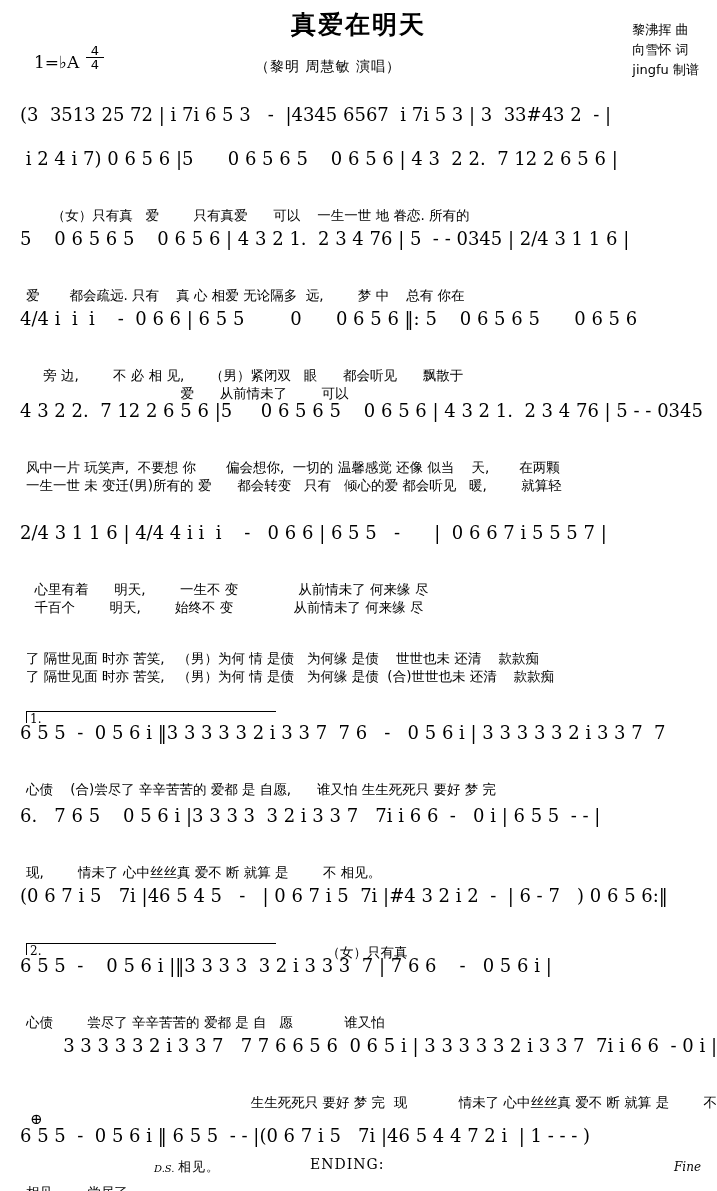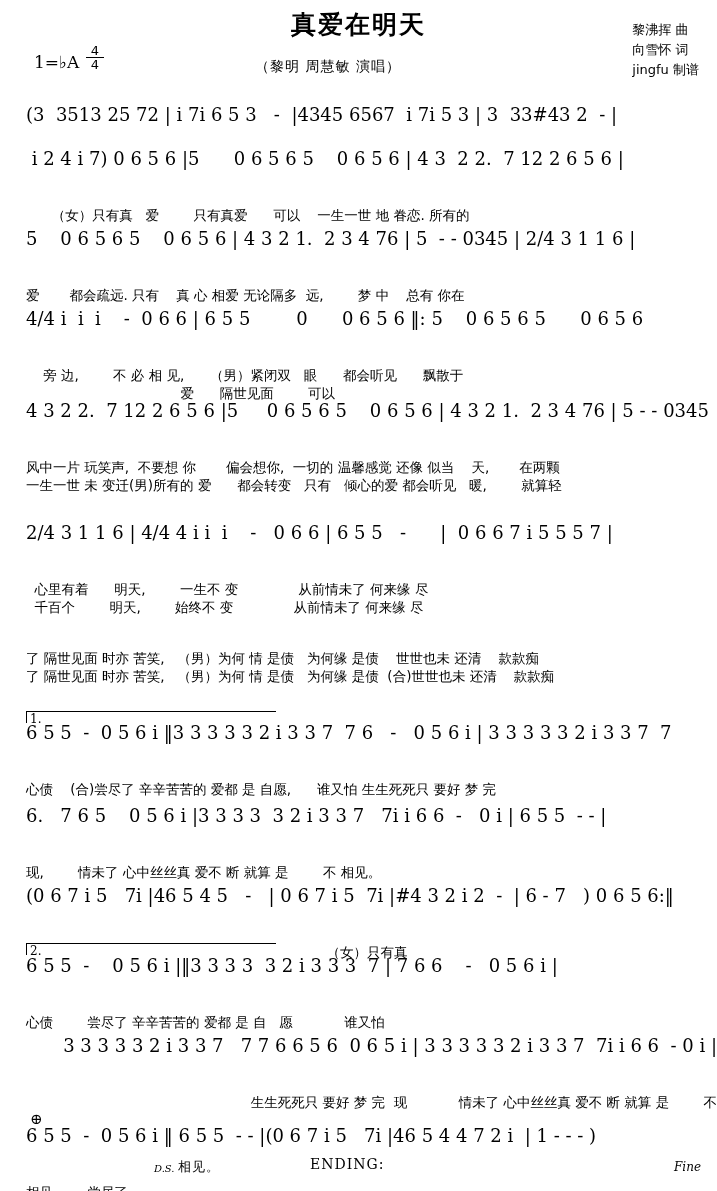--- a/index.html
+++ b/index.html
@@ -40,21 +40,21 @@
     font-size:13px;line-height:13px;text-align:center;width:18px;
   }
   .meter .num{display:block;}
   .meter .den{display:block;border-top:1.4px solid #000;}
 
   
   .sysrow{position:absolute;left:0;width:717px;}
   .notes{
     font-family:"DejaVu Serif","Liberation Serif",serif;
     font-size:18px;letter-spacing:0px;white-space:pre;
-    padding-left:26px;
+    padding-left:20px;
   }
   .lyr{
     font-size:13.5px;letter-spacing:0px;white-space:pre;
     padding-left:26px;
     font-family:"DejaVu Sans","Liberation Sans",sans-serif;
     margin-top:38px;
   }
 
   
 
@@ -112,21 +112,21 @@
   </div>
 
   <div class="sysrow" style="top:228px;">
     <div class="notes">5    0 6 5 6 5    0 6 5 6 | 4 3 2 1.  2 3 4 76 | 5  - - 0345 | 2/4 3 1 1 6 |</div>
     <div class="lyr">爱       都会疏远. 只有    真 心 相爱 无论隔多  远,        梦 中    总有 你在</div>
   </div>
 
   <div class="sysrow" style="top:308px;">
     <div class="notes">4/4 i  i  i    -  0 6 6 | 6 5 5        0      0 6 5 6 ‖: 5    0 6 5 6 5      0 6 5 6</div>
     <div class="lyr">    旁 边,        不 必 相 见,      （男）紧闭双   眼      都会听见      飘散于
-                                    爱      隔世见面        可以</div>
+                                    爱      从前情未了        可以</div>
   </div>
 
   <div class="sysrow" style="top:400px;">
     <div class="notes">4 3 2 2.  7 12 2 6 5 6 |5     0 6 5 6 5    0 6 5 6 | 4 3 2 1.  2 3 4 76 | 5 - - 0345</div>
     <div class="lyr">风中一片 玩笑声,  不要想 你       偏会想你,  一切的 温馨感觉 还像 似当    天,       在两颗
 一生一世 未 变迁(男)所有的 爱      都会转变   只有   倾心的爱 都会听见   暖,        就算轻</div>
   </div>
 
   <div class="sysrow" style="top:522px;">
     <div class="notes">2/4 3 1 1 6 | 4/4 4 i i  i    -   0 6 6 | 6 5 5   -      |  0 6 6 7 i 5 5 5 7 |</div>

